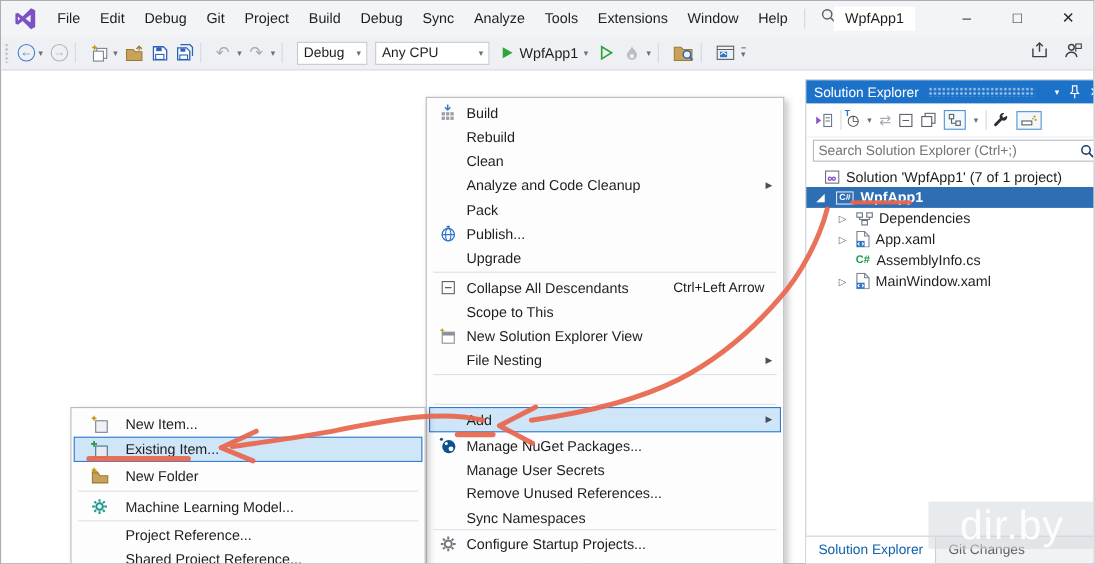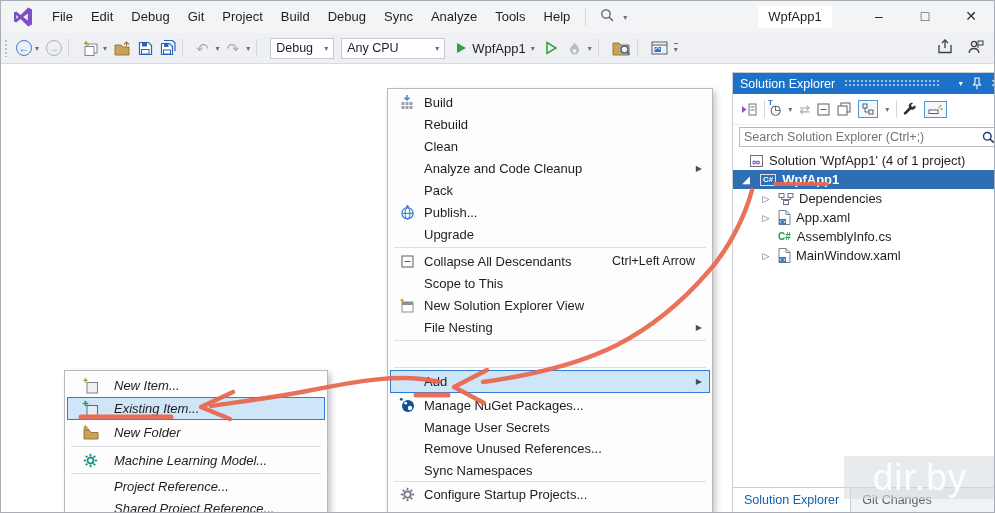--- a/index.html
+++ b/index.html
@@ -29,21 +29,21 @@
   .combo{height:21px;background:#fff;border:1px solid #c6c9d2;display:flex;align-items:center;
          font-size:12.5px;padding:0 5px;box-sizing:border-box;justify-content:space-between;}
   .play-tri{width:0;height:0;border-left:9px solid #2fa33c;border-top:5.5px solid transparent;border-bottom:5.5px solid transparent;}
   .run-label{font-size:13px;margin:0 5px 0 6px;}
   .ovf{border-top:1.5px solid #6a6f77;font-size:8px;color:#6a6f77;line-height:7px;padding-top:2px;}
   .tb-right{margin-left:auto;margin-right:10px;display:flex;gap:14px;align-items:center;}
   
   .ctx{position:absolute;background:#fdfdfe;border:1px solid #b8bac0;box-shadow:3px 3px 6px rgba(0,0,0,.22);
        overflow:hidden;z-index:20;box-sizing:border-box;}
   .ctx-main{left:386px;top:87px;width:326px;height:426px;}
-  .ctx-sub{left:63px;top:369px;width:264px;height:144px;z-index:21;font-style:italic;}
+  .ctx-sub{left:63px;top:369px;width:323px;height:144px;z-index:21;}
   .mi{position:absolute;left:2px;right:2px;height:22px;display:flex;align-items:center;font-size:13px;}
   .mi .ico{width:22px;margin-left:6px;display:flex;justify-content:center;align-items:center;}
   .ctx-sub .mi .ico{width:28px;margin-left:9px;}
   .mi .lbl{margin-left:6px;white-space:nowrap;}
   .ctx-sub .mi .lbl{margin-left:10px;}
   .mi .sc{margin-left:auto;margin-right:15px;font-size:12.5px;}
   .mi .arr{position:absolute;right:8px;font-size:8px;color:#4a4e55;}
   .mi.hl{background:#cfe5f8;outline:1px solid #2f7cd1;outline-offset:-1px;height:23px;}
   .msep{position:absolute;left:6px;right:6px;border-top:1px solid #dddfe4;}
   
@@ -93,20 +93,22 @@
       <span class="menu-top">File</span>
       <span class="menu-top">Edit</span>
       <span class="menu-top">Debug</span>
       <span class="menu-top">Git</span>
       <span class="menu-top">Project</span>
       <span class="menu-top">Build</span>
       <span class="menu-top">Debug</span>
       <span class="menu-top">Sync</span>
       <span class="menu-top">Analyze</span>
       <span class="menu-top">Tools</span>
+      <span class="menu-top">Extensions</span>
+      <span class="menu-top">Window</span>
       <span class="menu-top">Help</span>
     </div>
     <span class="tb-vsep"></span>
     <div class="title-search">
       <span>
         <svg width="15" height="15" viewBox="0 0 15 15">
             <circle cx="6" cy="6" r="4.2" fill="none" stroke="#5a5e66" stroke-width="1.3"></circle>
             <line x1="9.2" y1="9.2" x2="13" y2="13" stroke="#5a5e66" stroke-width="1.4"></line>
           </svg>
       </span>
@@ -493,21 +495,21 @@
       <span class="caret" style="margin:0 4px 0 3px">▾</span>
     </div>
     <div class="tree">
       <div class="trow" style="padding-left:16px">
         <span style="display:flex;margin-right:5px;">
             <svg width="15" height="15" viewBox="0 0 15 15">
               <rect x="1.5" y="2.5" width="12" height="11" fill="#fff" stroke="#6a7380"></rect>
               <path d="M4 9.5c0-1.8 2.3-1.8 3.2 0s3.2 1.8 3.2 0-2.3-1.8-3.2 0-3.2 1.8-3.2 0z" fill="none" stroke="#8b57c9" stroke-width="1.2"></path>
             </svg>
           </span>
-        <span>Solution 'WpfApp1' (4 of 1 project)</span>
+        <span>Solution 'WpfApp1' (7 of 1 project)</span>
       </div>
       <div class="trow sel" style="padding-left:8px">
         <span class="exp">◢</span>
         <span class="csbox" style="margin-left:9px">C#</span>
         <span style="font-weight:bold">WpfApp1</span>
       </div>
       <div class="trow" style="padding-left:28px">
         <span class="exp">▷</span>
         <span style="display:flex;margin:0 5px 0 7px;">
             <svg width="16" height="14" viewBox="0 0 16 14">

